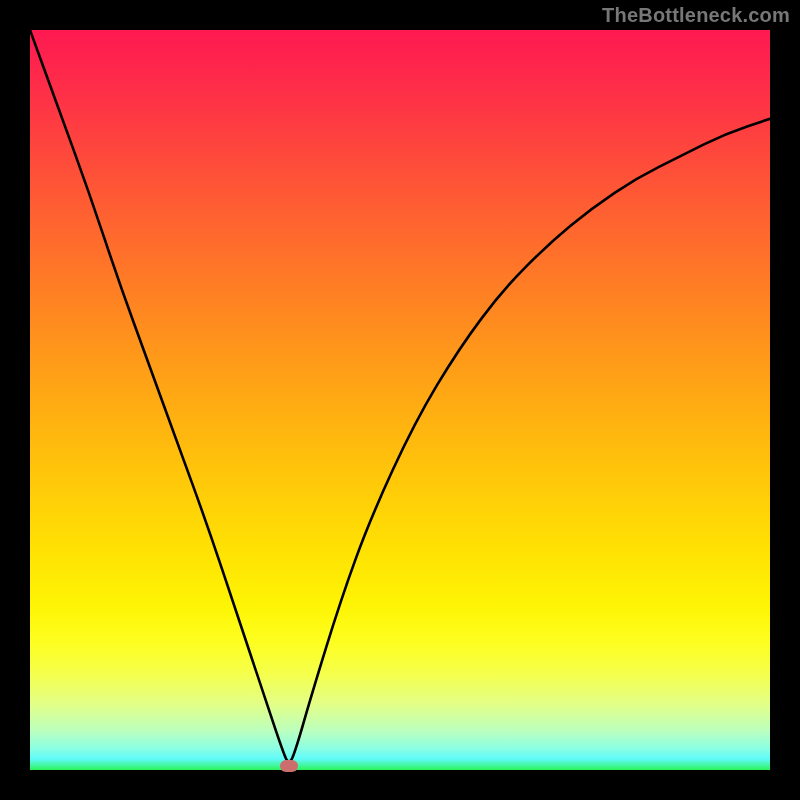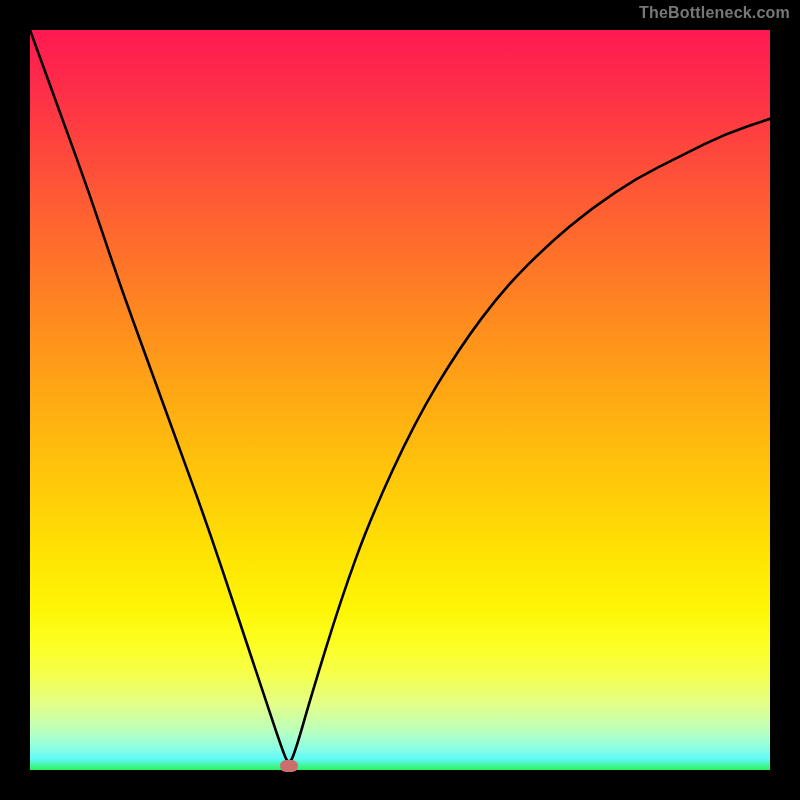--- a/index.html
+++ b/index.html
@@ -62,21 +62,21 @@
     height: 12px;
     border-radius: 6px;
     background: #cc6e6e;
     transform: translate(-50%, -50%);
   }
   .watermark {
     position: absolute;
     top: 4px;
     right: 10px;
     font-family: Arial, Helvetica, sans-serif;
-    font-size: 16px;
+    font-size: 20px;
     font-weight: 600;
     color: #777;
     letter-spacing: 0.2px;
     user-select: none;
   }
 </style>
 </head>
 <body>
 
 <div class="frame">

